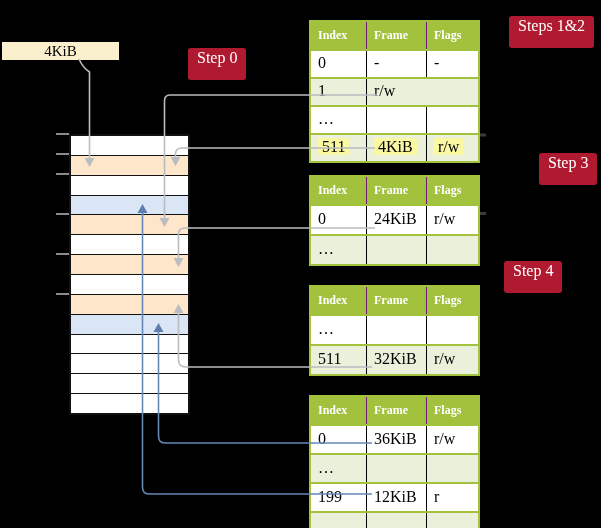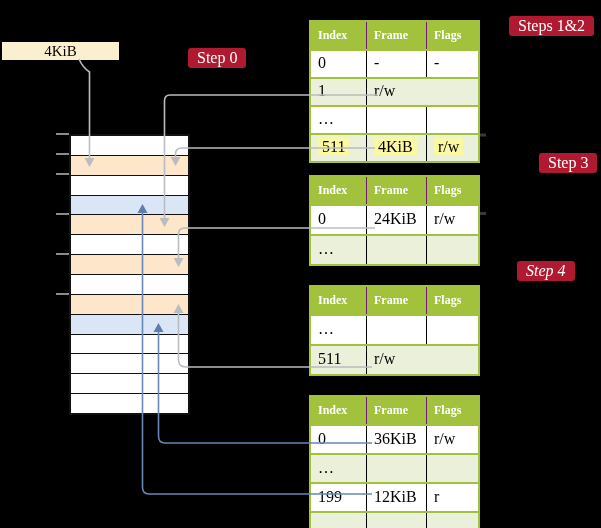--- a/index.html
+++ b/index.html
@@ -8,28 +8,28 @@
     background:#000; font-family:"Liberation Serif","DejaVu Serif",serif;
   }
   
   .frame-label {
     position:absolute; left:2px; top:42px; width:117px; height:18px;
     background:#fbf0ce; color:#000; text-align:center;
     font-size:15px; line-height:18px;
   }
   
   .badge {
-    position:absolute; height:20px; line-height:20px; padding:0 9px;
+    position:absolute; height:32px; line-height:20px; padding:0 9px;
     background:#b01a31; color:#fff; font-size:16px; border-radius:3px;
     white-space:nowrap;
   }
   #badge-step0  { left:188px; top:48px; }
   #badge-steps12{ left:509px; top:16px; }
   #badge-step3  { left:520px; top:153px;margin-left:19px; }
-  #badge-step4  { left:517px; top:261px;font-style:italic; }
+  #badge-step4  { left:504px; top:261px; }
   
   .ptable {
     position:absolute; left:309px; width:171px; box-sizing:border-box;
     background:#fff; border:2px solid #a2c13c; z-index:2;
   }
   #table-0 { top:20px; }  #table-1 { top:175px; }
   #table-2 { top:285px; } #table-3 { top:395px; }
   .phead {
     display:grid; grid-template-columns:55px 60px 1fr;
     background:#a2c13c; color:#fff; font-weight:bold;
@@ -149,20 +149,21 @@
         <div class="cell">Frame</div>
         <div class="cell">Flags</div>
       </div>
       <div class="prow">
         <div class="cell">…</div>
         <div class="cell"></div>
         <div class="cell"></div>
       </div>
       <div class="prow shaded">
         <div class="cell">511</div>
+        <div class="cell">32KiB</div>
         <div class="cell">r/w</div>
       </div>
     </div>
   <div class="ptable" id="table-3">
       <div class="phead">
         <div class="cell">Index</div>
         <div class="cell">Frame</div>
         <div class="cell">Flags</div>
       </div>
       <div class="prow">

